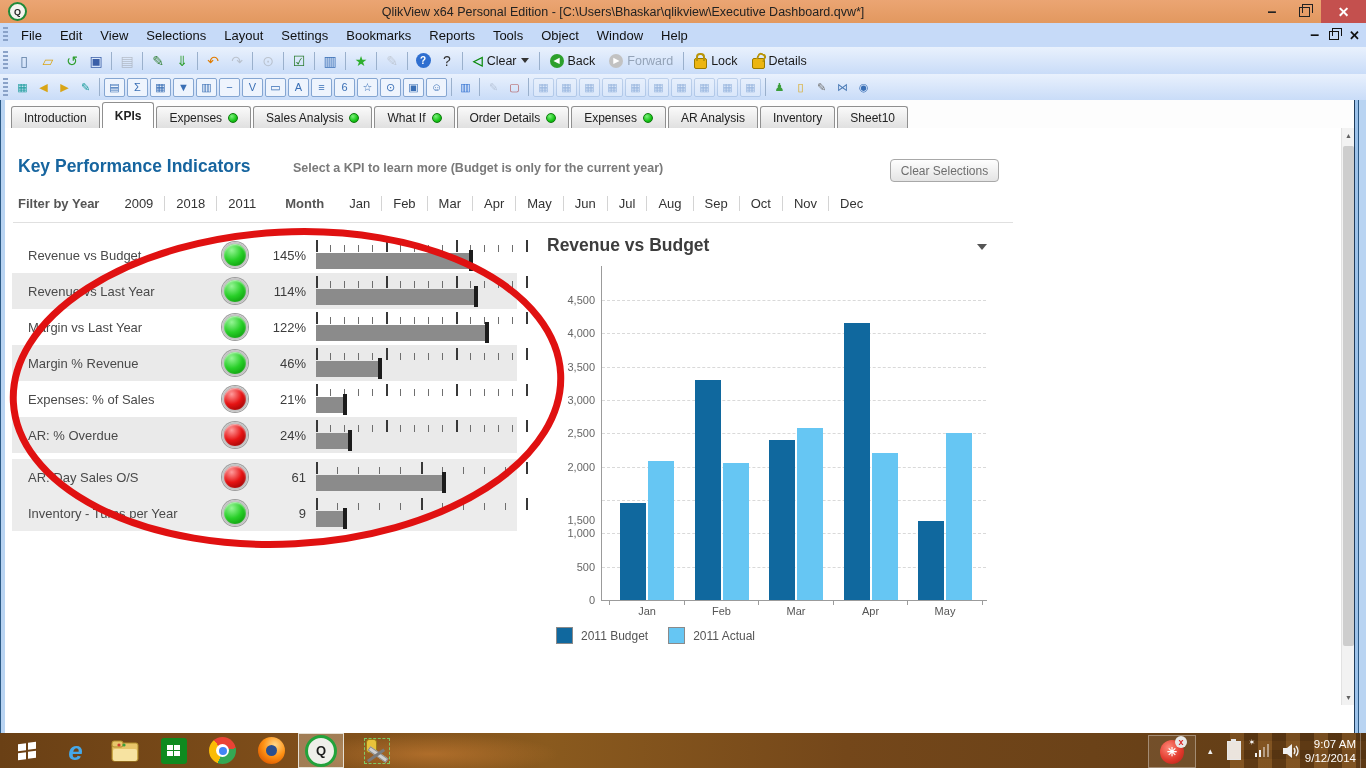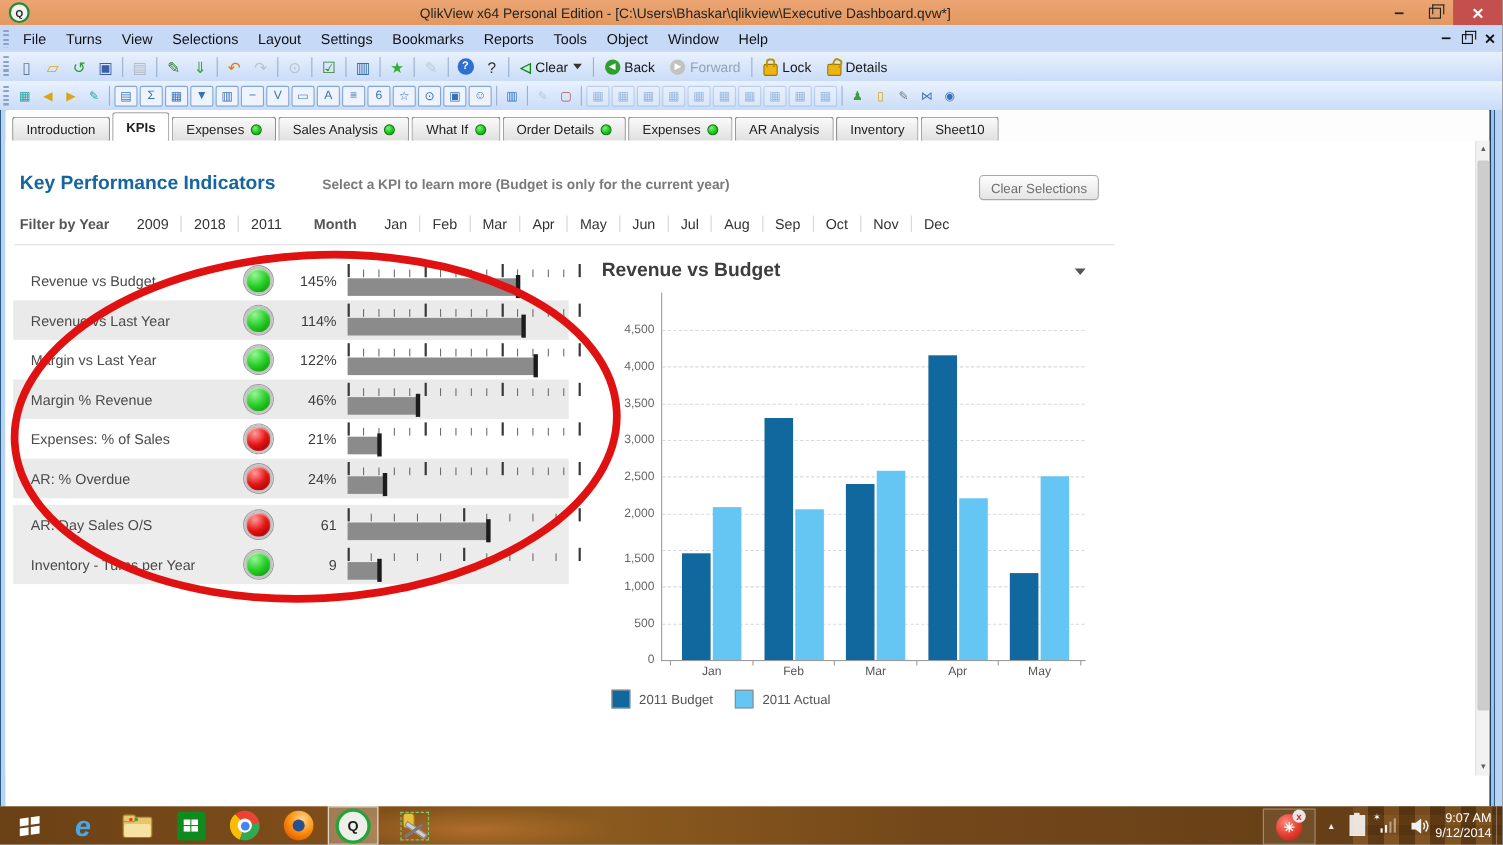--- a/index.html
+++ b/index.html
@@ -184,21 +184,21 @@
           <span class="restore-glyph"></span>
         </div>
       <div class="cap-btn cap-close">✕</div>
     </div>
   </div>
 
   <div class="abs menubar">
     <div class="grip"></div>
     <div style="display:flex;">
         <span class="menu-item">File</span>
-        <span class="menu-item">Turns</span>
+        <span class="menu-item">Edit</span>
         <span class="menu-item">View</span>
         <span class="menu-item">Selections</span>
         <span class="menu-item">Layout</span>
         <span class="menu-item">Settings</span>
         <span class="menu-item">Bookmarks</span>
         <span class="menu-item">Reports</span>
         <span class="menu-item">Tools</span>
         <span class="menu-item">Object</span>
         <span class="menu-item">Window</span>
         <span class="menu-item">Help</span>
@@ -603,21 +603,21 @@
     <div class="chart-caret"></div>
     <div id="chart-layer">
         <div class="axis-y"></div>
         <div class="axis-x"></div>
         <div class="ylab" style="top: 466px;">0</div>
         <div class="gridline" style="top: 438.667px;"></div>
         <div class="ylab" style="top: 432.667px;">500</div>
         <div class="gridline" style="top: 405.333px;"></div>
         <div class="ylab" style="top: 399.333px;">1,000</div>
         <div class="gridline" style="top: 372px;"></div>
-        <div class="ylab" style="top: 374px;">1,500</div>
+        <div class="ylab" style="top: 386px;">1,500</div>
         <div class="gridline" style="top: 338.667px;"></div>
         <div class="ylab" style="top: 332.667px;">2,000</div>
         <div class="gridline" style="top: 305.333px;"></div>
         <div class="ylab" style="top: 299.333px;">2,500</div>
         <div class="gridline" style="top: 272px;"></div>
         <div class="ylab" style="top: 266px;">3,000</div>
         <div class="gridline" style="top: 238.667px;"></div>
         <div class="ylab" style="top: 232.667px;">3,500</div>
         <div class="gridline" style="top: 205.333px;"></div>
         <div class="ylab" style="top: 199.333px;">4,000</div>

